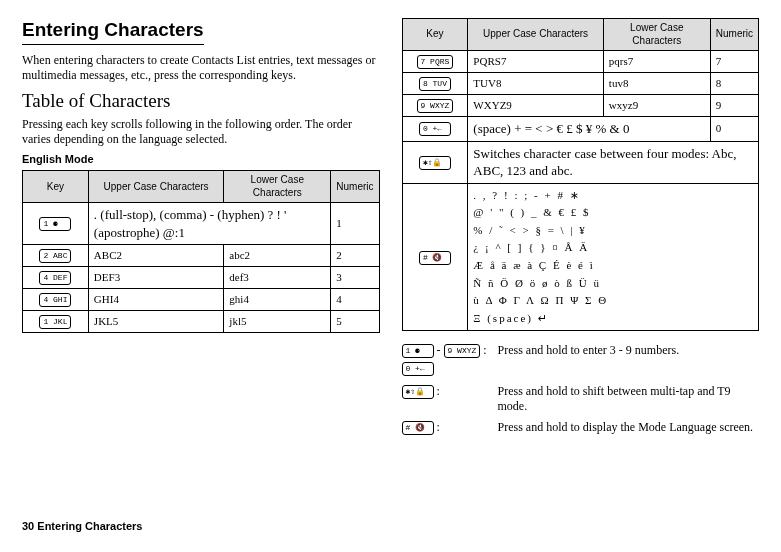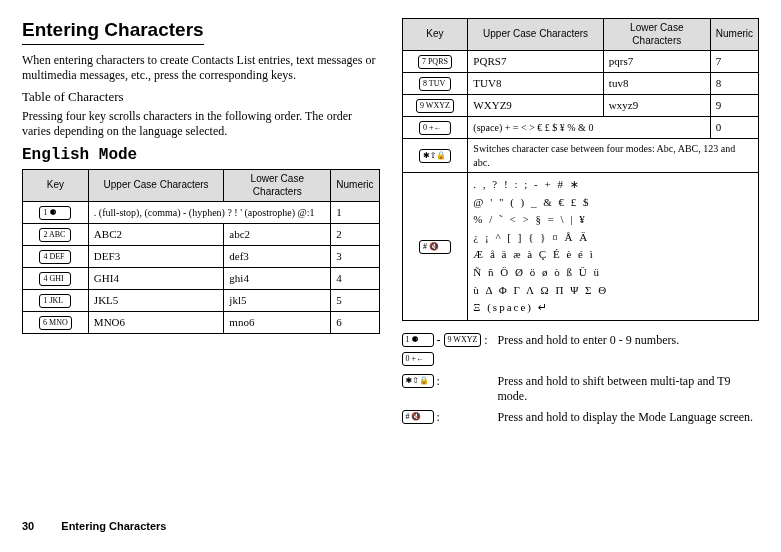--- a/index.html
+++ b/index.html
@@ -20,27 +20,27 @@
     font-weight: bold;
     font-size: 19px;
     margin: 0 0 4px 0;
     border-bottom: 1.5px solid #000;
     padding-bottom: 2px;
     display: inline-block;
   }
   .para { margin: 4px 0 6px 0; }
   .sub {
     font-family: "Times New Roman", Times, serif;
-    font-size: 13px;
+    font-size: 19px;
     margin: 6px 0 2px 0;
   }
   .mode-title {
-    font-family: Liberation Mono, monospace;
+    font-family: Liberation Sans, sans-serif;
     font-weight: bold;
-    font-size: 16px;
+    font-size: 11px;
     margin: 4px 0 4px 0;
   }
   table {
     border-collapse: collapse;
     width: 100%;
     font-size: 11px;
   }
   th, td {
     border: 1px solid #000;
     padding: 3px 5px;
@@ -56,55 +56,55 @@
   }
   .key-col { width: 52px; text-align: center; }
   .uc-col { width: 38%; }
   .lc-col { width: 30%; }
   .num-col { width: 10%; }
   .keycap {
     display: inline-block;
     border: 1px solid #000;
     border-radius: 3px;
     padding: 0 3px;
-    font-family: Liberation Serif, serif;
+    font-family: Liberation Mono, monospace;
     font-size: 8px;
     line-height: 12px;
     height: 14px;
     min-width: 32px;
     text-align: left;
     background: #fff;
     position: relative;
   }
   .notes { margin-top: 12px; font-size: 12px; }
   .note-row { display: flex; align-items: flex-start; margin-bottom: 6px; }
   .note-keys { width: 96px; flex-shrink: 0; display:flex; align-items:center; gap:3px; flex-wrap: wrap;}
   .note-text { flex: 1; }
   .footer {
     position: absolute;
     bottom: 18px;
     left: 22px;
     font-family: Arial, Helvetica, sans-serif;
     font-size: 11px;
     font-weight: bold;
   }
-  .footer .pn { margin-right: 24px; }
-  .wide-cell { font-size: 10px; line-height: 1.35; }
+  .footer .pn { }
+  .wide-cell { font-size: 13px; line-height: 1.35; }
   .sym-cell { font-size: 11px; line-height: 1.6; letter-spacing: 2px; }
 </style>
 </head>
 <body>
 
 <div class="columns">
 
   <div class="col">
     <h1>Entering Characters</h1>
     <div class="para">When entering characters to create Contacts List entries, text messages or multimedia messages, etc., press the corresponding keys.</div>
     <div class="sub">Table of Characters</div>
-    <div class="para">Pressing four key scrolls characters in the following order. The order varies depending on the language selected.</div>
+    <div class="para">Pressing each key scrolls following in the following order. The order varies depending on the language selected.</div>
     <div class="mode-title">English Mode</div>
 
     <table>
       <thead>
         <tr>
           <th class="key-col">Key</th>
           <th class="uc-col">Upper Case Characters</th>
           <th class="lc-col">Lower Case Characters</th>
           <th class="num-col">Numeric</th>
         </tr>
@@ -131,26 +131,20 @@
             <td class="key-col"><span class="keycap">4 GHI</span></td>
             <td>GHI4</td>
             <td>ghi4</td>
             <td>4</td>
           </tr>
           <tr>
             <td class="key-col"><span class="keycap">1 JKL</span></td>
             <td>JKL5</td>
             <td>jkl5</td>
             <td>5</td>
-          </tr>
-          <tr>
-            <td class="key-col"><span class="keycap">6 MNO</span></td>
-            <td>MNO6</td>
-            <td>mno6</td>
-            <td>6</td>
           </tr>
         </tbody>
     </table>
   </div>
 
   <div class="col">
     <table>
       <thead>
         <tr>
           <th class="key-col">Key</th>
@@ -202,21 +196,21 @@
     </table>
 
     <div class="notes">
       <div class="note-row">
         <div class="note-keys">
           <span class="keycap">1 ⚈</span>
           <span>-</span>
           <span class="keycap">9 WXYZ</span>
           <span>:</span>
         </div>
-        <div class="note-text">Press and hold to enter 0 - 9 numbers.</div>
+        <div class="note-text">Press and hold to enter 3 - 9 numbers.</div>
       </div>
       <div class="note-row" style="margin-top:-2px;margin-bottom:8px;">
         <div class="note-keys">
           <span class="keycap">0 +←</span>
         </div>
         <div class="note-text"></div>
       </div>
       <div class="note-row">
         <div class="note-keys">
           <span class="keycap">✱⇧🔒</span>

